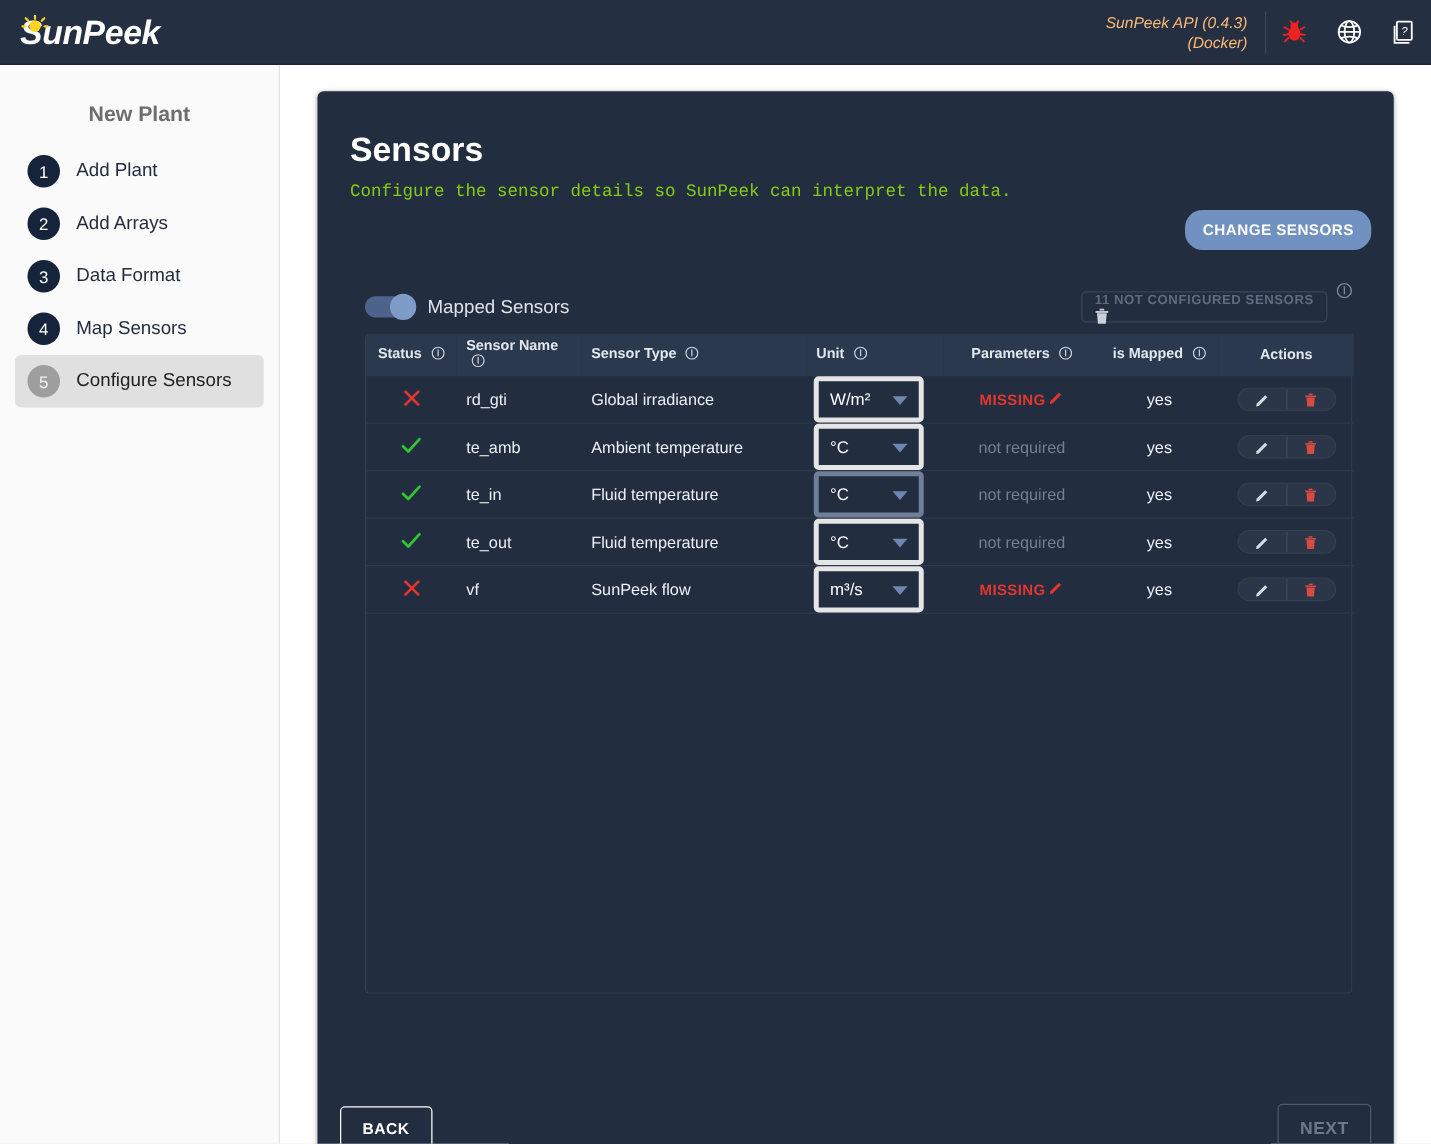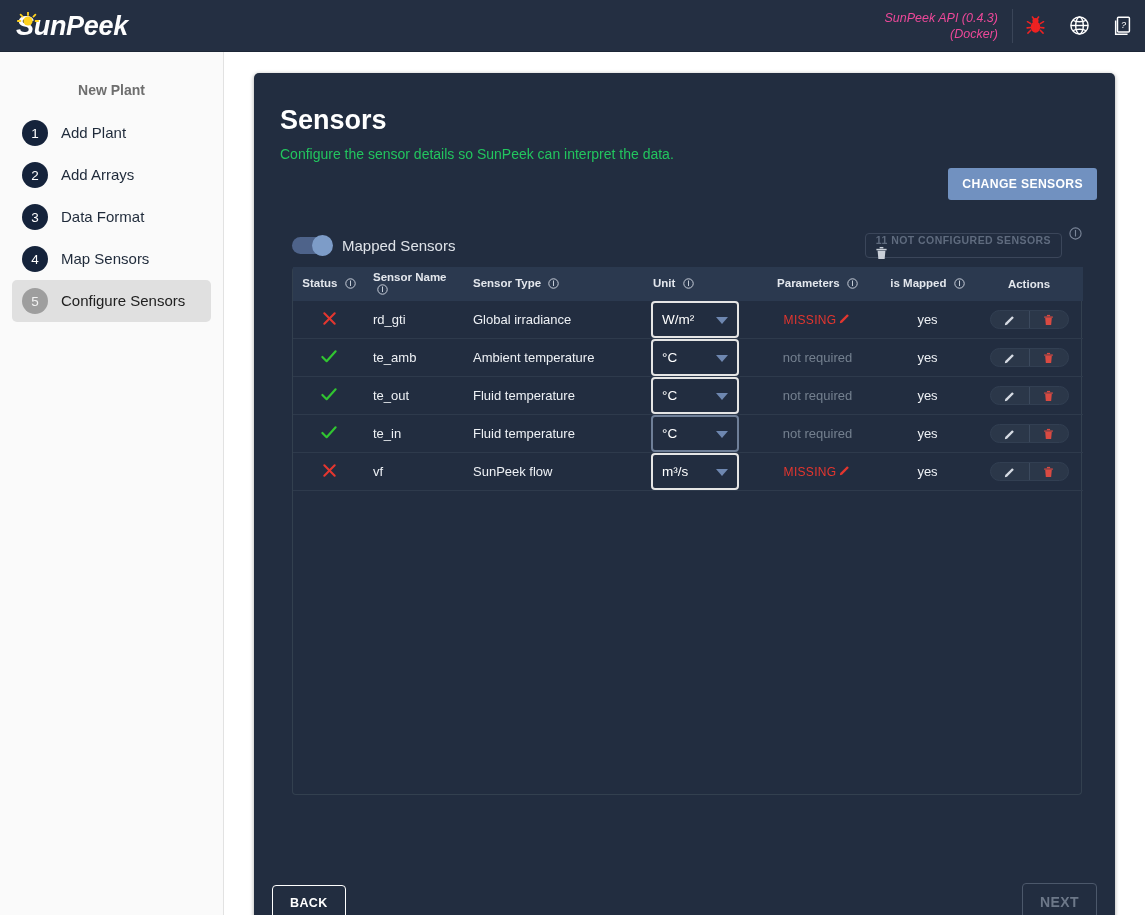--- a/index.html
+++ b/index.html
@@ -28,36 +28,36 @@
   }
   .brand-sun svg { position: absolute; left: 1px; top: 2px; }
   .brand-text {
     font-size: 27px; font-weight: bold; color: #fdfdfd;
     letter-spacing: -0.3px; line-height: 32px;
   }
   .topbar-right {
     margin-left: auto; display: flex; align-items: center; height: 52px;
   }
   .api-info {
-    text-align: right; color: #ec4899; font-size: 12.5px; line-height: 16px;
+    text-align: right; color: #fdba74; font-size: 12.5px; line-height: 16px;
     padding-right: 14px;
   }
   .vdiv { width: 1px; height: 34px; background: #3a4558; }
   .icon-btn {
     width: 44px; height: 52px; display: flex; align-items: center;
     justify-content: center; cursor: pointer;
   }
 
   
   .sidebar {
     position: absolute; left: 0; top: 52px; width: 224px; height: 863px;
     background: #fafafa; border-right: 1px solid #e2e2e2;
   }
   .sidebar-title {
-    text-align: center; font-size: 14px; font-weight: bold;
+    text-align: center; font-size: 17px; font-weight: bold;
     color: #6e6e6e; margin-top: 30px;
   }
   .nav { margin-top: 14px; }
   .nav-item {
     display: flex; align-items: center; gap: 13px;
     margin: 0 12px; padding: 8px 10px; border-radius: 5px;
     cursor: pointer; min-height: 40px;
   }
   .nav-item.active { background: #e0e0e0; }
   .badge {
@@ -81,27 +81,27 @@
     width: 861px; height: 872px;
     background: #222d40; border-radius: 5px;
     box-shadow: 0 1px 4px rgba(0,0,0,0.35);
   }
   .panel-title {
     position: absolute; left: 26px; top: 32px;
     font-size: 27px; font-weight: bold; color: #ffffff;
   }
   .panel-sub {
     position: absolute; left: 26px; top: 73px;
-    font-size: 14px; color: #22c55e;
+    font-size: 14px; color: #84cc16; font-family: Liberation Mono, monospace;
   }
   .change-sensors {
     position: absolute; right: 18px; top: 95px;
     background: #7191c0; color: #ffffff;
     font-size: 12.2px; font-weight: bold; letter-spacing: .35px;
-    border: none; border-radius: 3px; padding: 9px 14px;
+    border: none; border-radius: 14px; padding: 9px 14px;
     cursor: pointer; font-family: "Liberation Sans", sans-serif;
   }
 
   
   .toggle-row {
     position: absolute; left: 38px; top: 157px;
     width: 790px; height: 30px; display: flex; align-items: center;
   }
   .switch {
     width: 38px; height: 17px; border-radius: 9px;
@@ -152,33 +152,33 @@
   .c-status { width: 72px; text-align: center; }
   .c-name   { width: 100px; }
   .c-type   { width: 180px; }
   .c-unit   { width: 110px; }
   .c-param  { width: 125px; text-align: center; }
   .c-mapped { width: 95px; text-align: center; }
   .c-act    { width: 108px; text-align: center; }
 
   .sel {
     position: relative; width: 88px; height: 37px;
-    border: 2px solid #e5e5e5; border-radius: 4px;
+    border: 4px solid #e5e5e5; border-radius: 4px;
     background: transparent; display: flex; align-items: center;
     padding: 0 9px; cursor: pointer; margin-left: -2px;
   }
   .sel.focused { border-color: #6f7f98; }
   .sel .selval { font-size: 13.5px; color: #ffffff; }
   .sel .caret {
     position: absolute; right: 9px; top: 50%; margin-top: -3px;
     width: 0; height: 0; border-left: 6px solid transparent;
     border-right: 6px solid transparent; border-top: 7px solid #6e87b0;
   }
   .missing {
-    color: #e4362f; font-size: 12px; font-weight: normal; letter-spacing: .3px;
+    color: #e4362f; font-size: 12px; font-weight: bold; letter-spacing: .3px;
     display: inline-flex; align-items: center; gap: 3px; cursor: pointer; text-align: center;
   }
   .notreq { color: #74808f; font-size: 13px; }
   .actions {
     display: inline-flex; align-items: stretch;
     background: #2b3749; border-radius: 13px; height: 19px;
     overflow: hidden; border: 1px solid #323f52;
   }
   .act-btn {
     width: 38px; display: flex; align-items: center;
@@ -496,24 +496,24 @@
           </tr>
 
           <tr>
             <td class="c-status">
               <span>
                 <svg width="18" height="17" viewBox="0 0 19 18">
                     <polyline points="2.5,9.5 7,14 16.5,3.5" fill="none" stroke="#31c531" stroke-width="2.3" stroke-linecap="round" stroke-linejoin="round"></polyline>
                   </svg>
               </span>
             </td>
-            <td class="c-name">te_out</td>
+            <td class="c-name">te_in</td>
             <td class="c-type">Fluid temperature</td>
             <td class="c-unit">
-              <div class="sel">
+              <div class="sel focused">
                 <span class="selval">°C</span>
                 <span class="caret"></span>
               </div>
             </td>
             <td class="c-param">
               <span class="notreq">not required</span>
             </td>
             <td class="c-mapped">yes</td>
             <td class="c-act">
               <span class="actions">
@@ -537,24 +537,24 @@
           </tr>
 
           <tr>
             <td class="c-status">
               <span>
                 <svg width="18" height="17" viewBox="0 0 19 18">
                     <polyline points="2.5,9.5 7,14 16.5,3.5" fill="none" stroke="#31c531" stroke-width="2.3" stroke-linecap="round" stroke-linejoin="round"></polyline>
                   </svg>
               </span>
             </td>
-            <td class="c-name">te_in</td>
+            <td class="c-name">te_out</td>
             <td class="c-type">Fluid temperature</td>
             <td class="c-unit">
-              <div class="sel focused">
+              <div class="sel">
                 <span class="selval">°C</span>
                 <span class="caret"></span>
               </div>
             </td>
             <td class="c-param">
               <span class="notreq">not required</span>
             </td>
             <td class="c-mapped">yes</td>
             <td class="c-act">
               <span class="actions">

